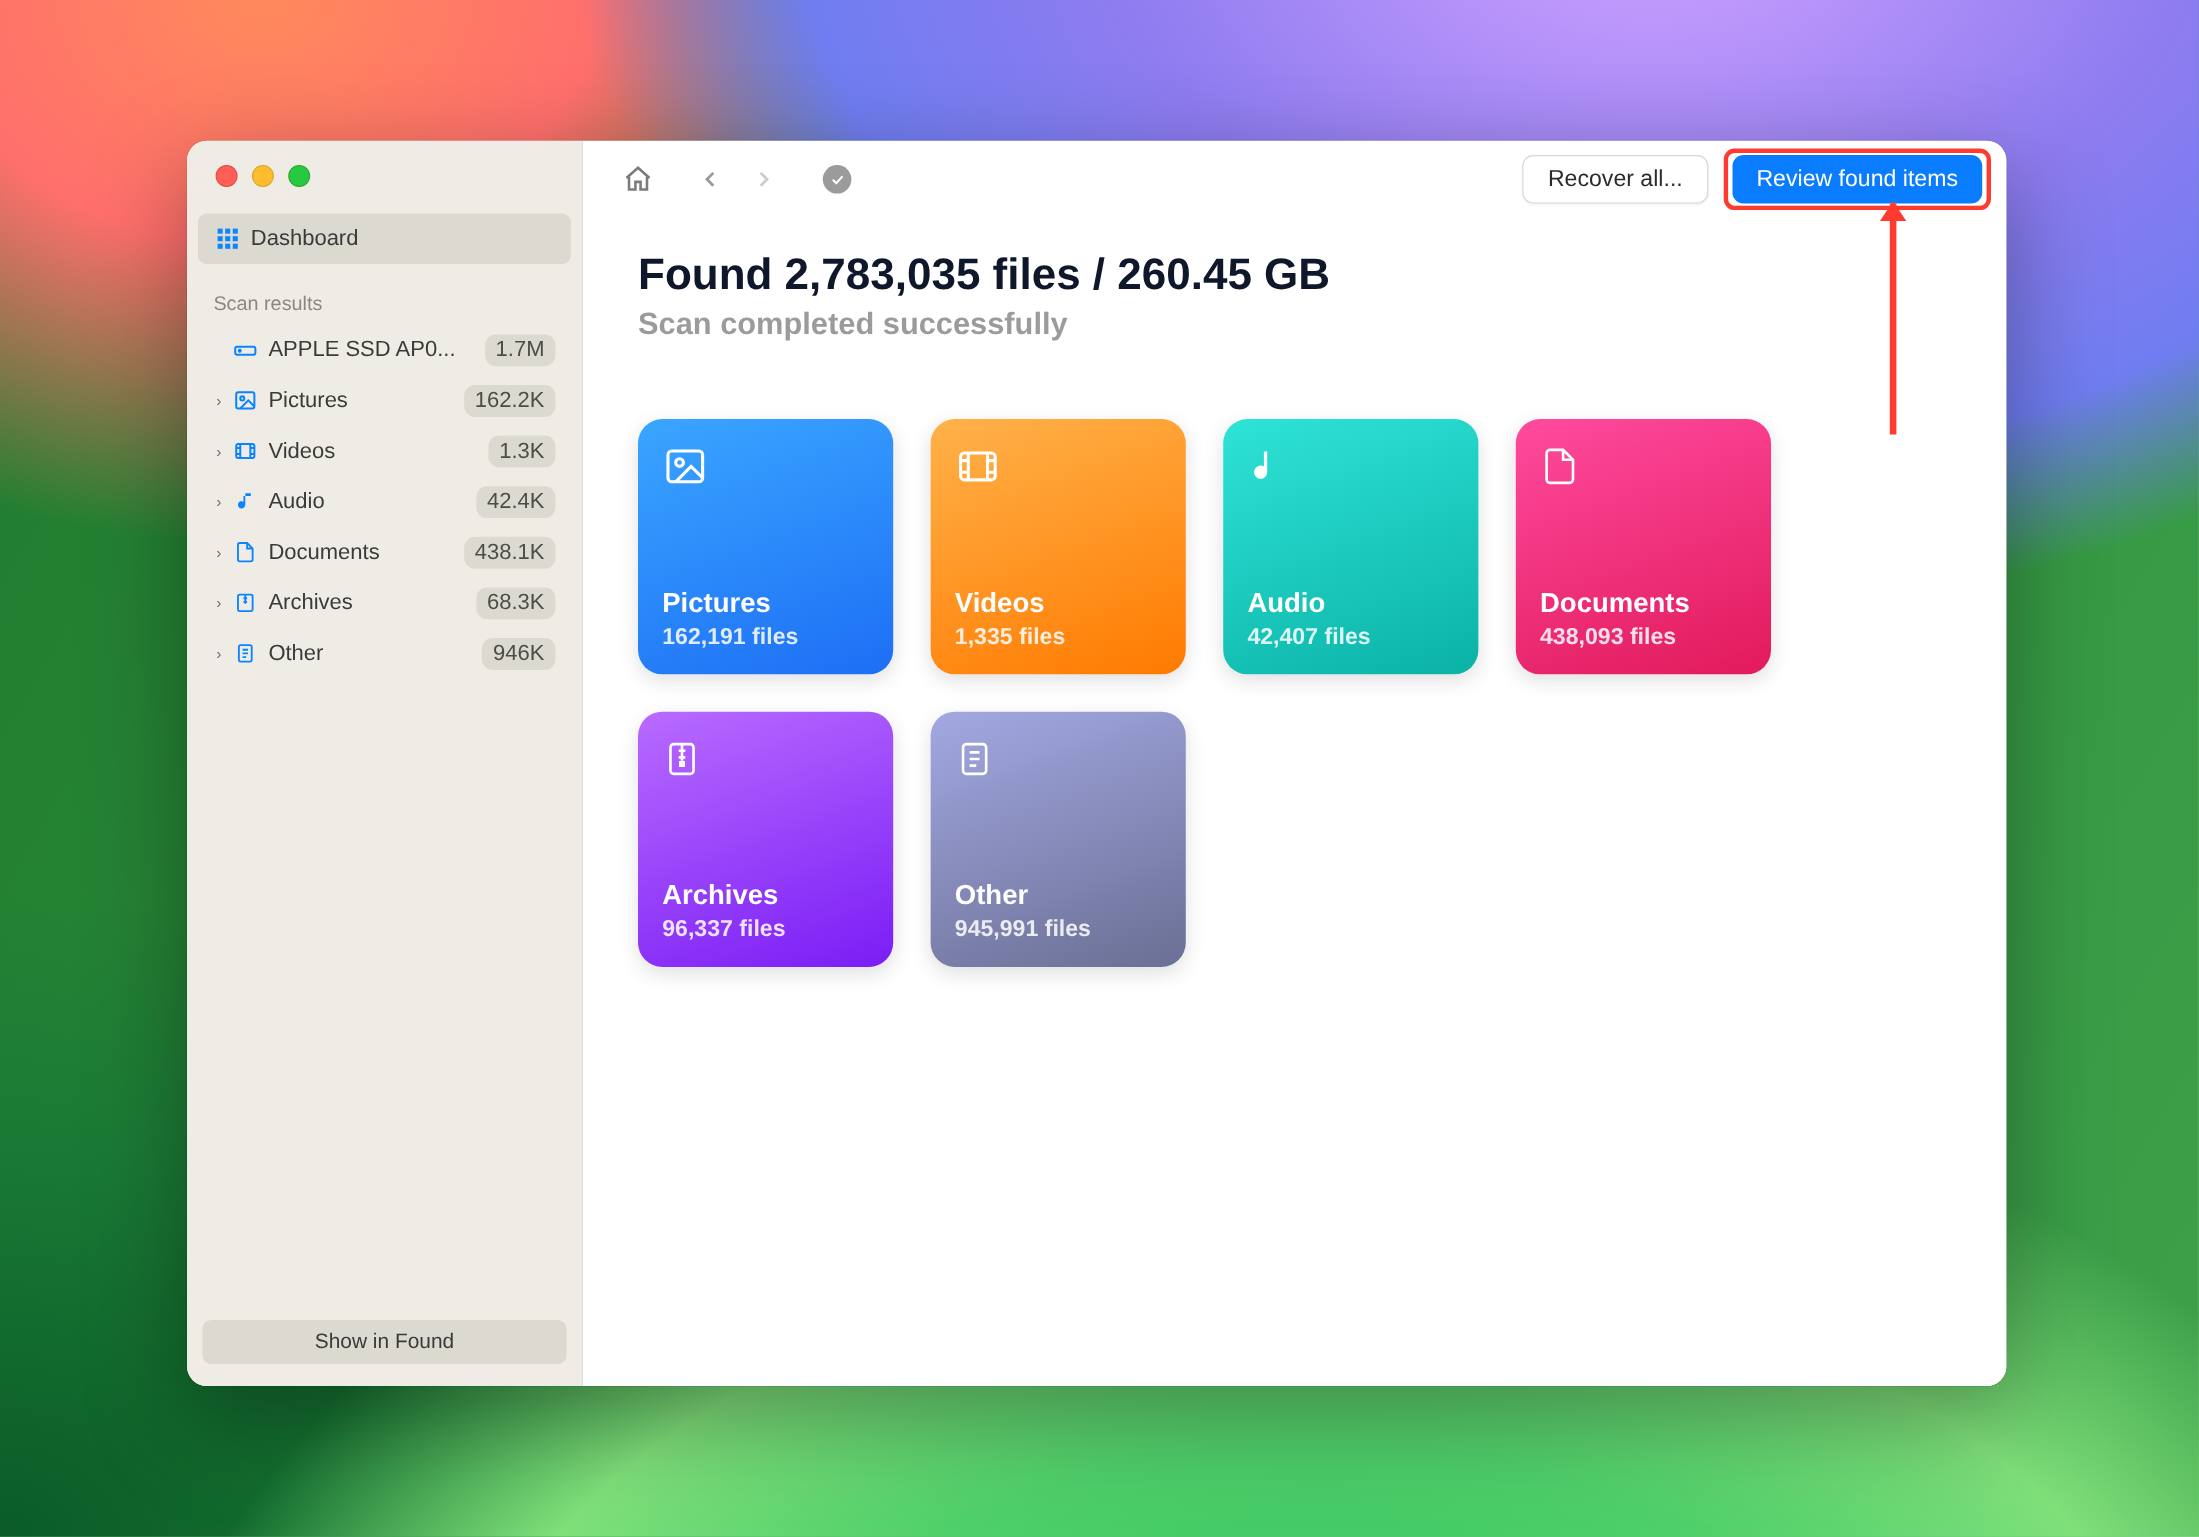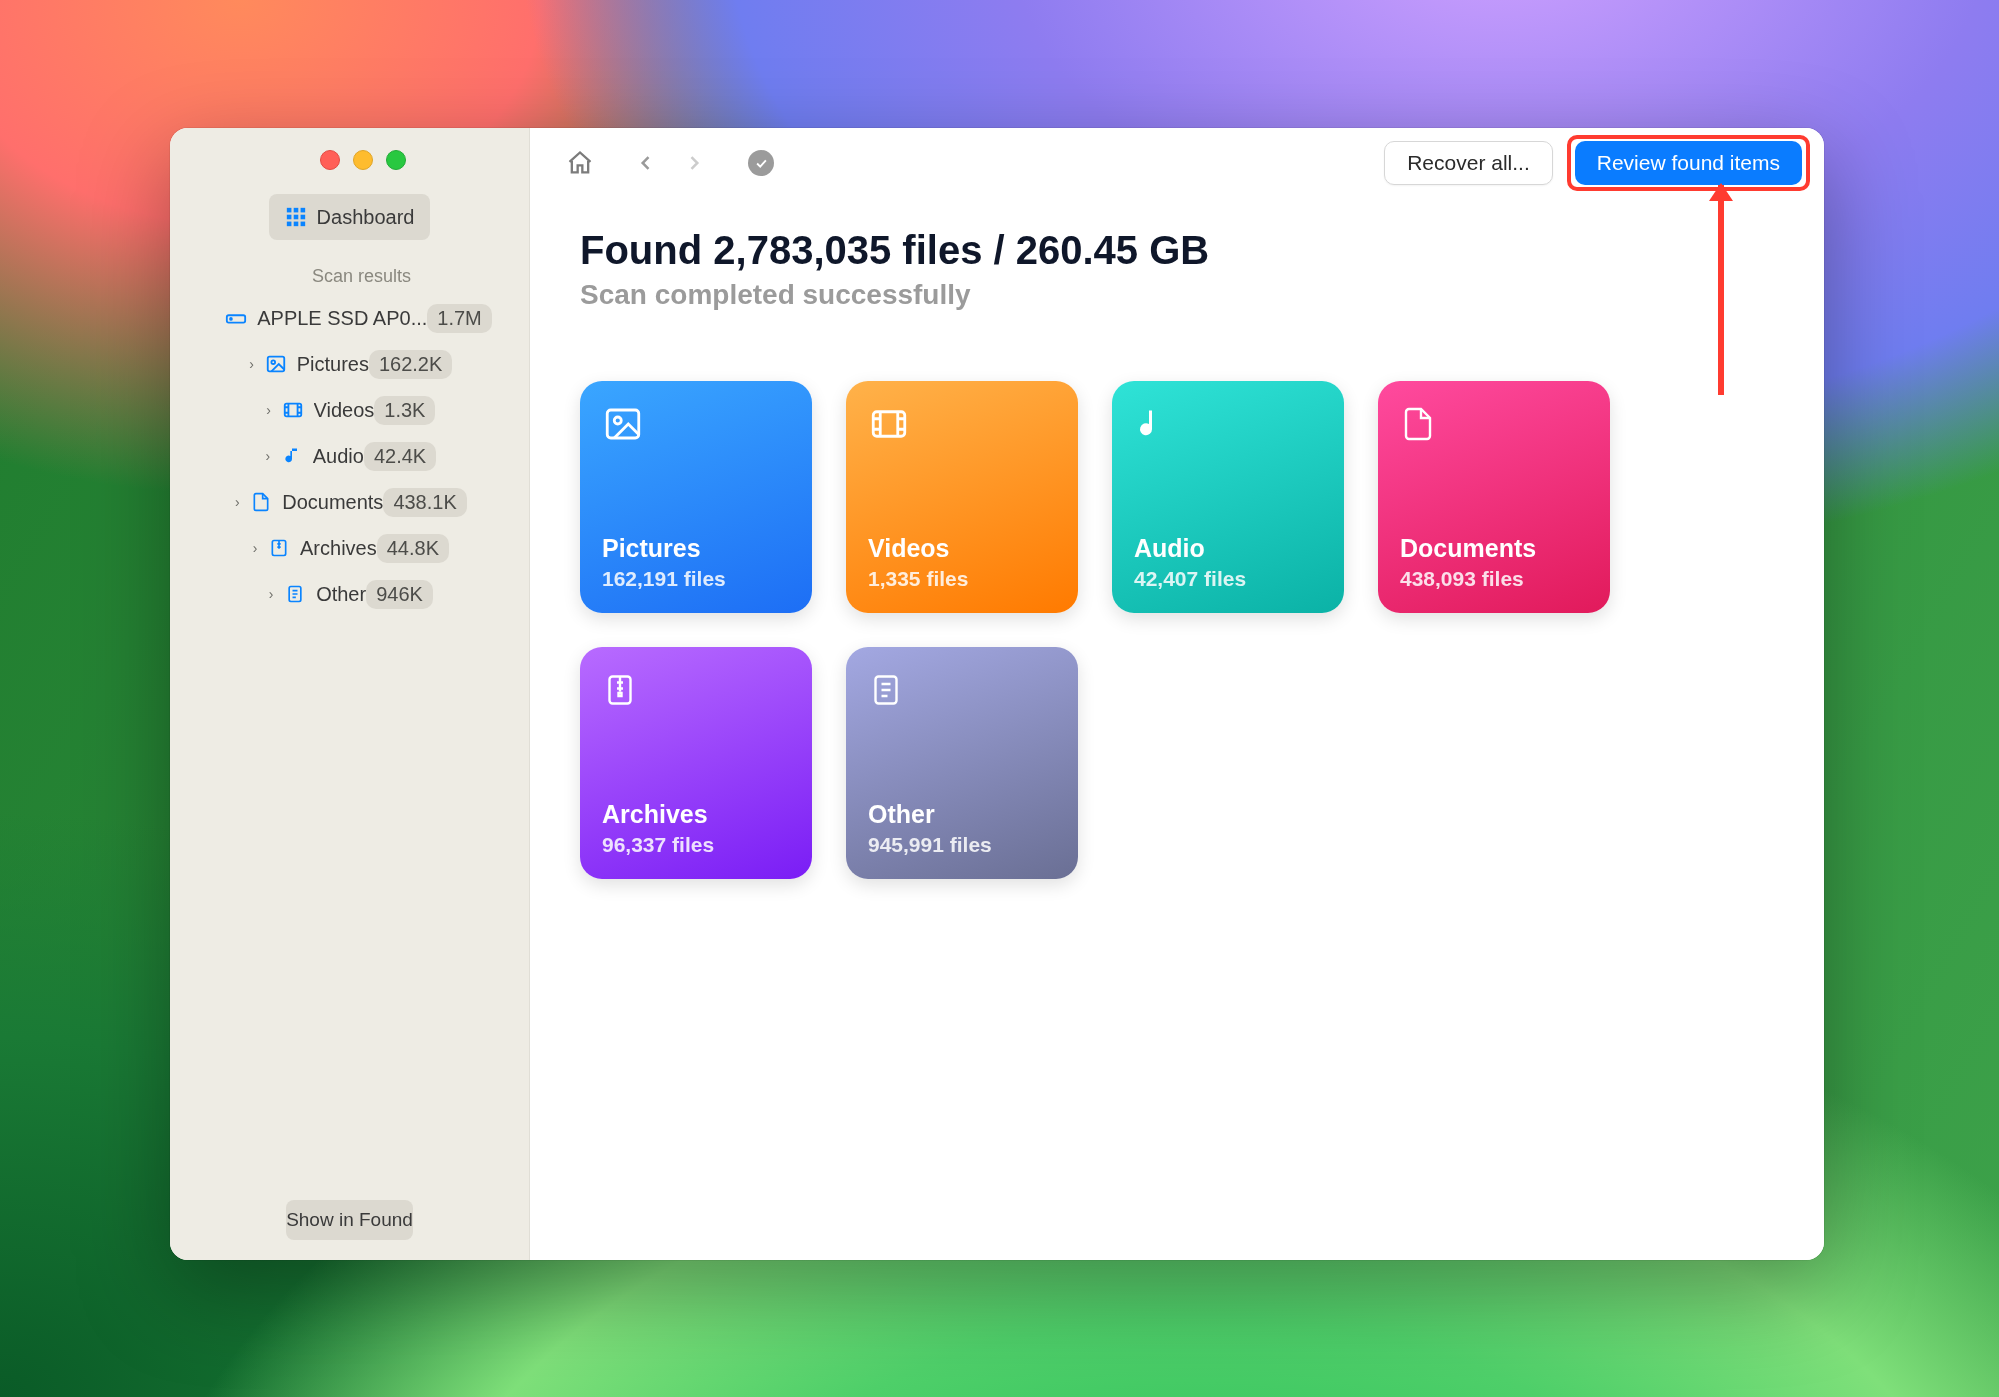--- a/index.html
+++ b/index.html
@@ -32,21 +32,20 @@
 }
 
 .sidebar {
   width: 360px;
   height: 100%;
   background: #eeece4;
   display: flex;
   flex-direction: column;
   position: relative;
   border-right: 1px solid rgba(0,0,0,.06);
-  align-items: center;
 }
 
 .traffic { display:flex; gap:13px; padding:22px 0 0 26px; }
 .tl { width:20px; height:20px; border-radius:50%; }
 .tl.red { background:#ff5f57; border:1px solid #e24b43;}
 .tl.yellow { background:#febc2e; border:1px solid #e0a528;}
 .tl.green { background:#28c840; border:1px solid #23ab38;}
 
 .side-item {
   display:flex; align-items:center;
@@ -302,21 +301,21 @@
     </div>
     <div class="side-row cat">
       <span class="chev">›</span>
       <span class="ic">
         <svg width="20" height="22" viewBox="0 0 24 24" fill="none" stroke="#0a84ff" stroke-width="2">
             <rect x="4" y="3" width="16" height="18" rx="2"></rect>
             <path d="M12 3v10M10 7h4M10 11h4"></path>
           </svg>
       </span>
       <span class="label">Archives</span>
-      <span class="badge">44.8K</span>
+      <span class="badge">68.3K</span>
     </div>
     <div class="side-row cat">
       <span class="chev">›</span>
       <span class="ic">
         <svg width="20" height="22" viewBox="0 0 24 24" fill="none" stroke="#0a84ff" stroke-width="2">
             <rect x="5" y="3" width="14" height="18" rx="2"></rect>
             <path d="M9 8h6M9 12h6M9 16h4"></path>
           </svg>
       </span>
       <span class="label">Other</span>

